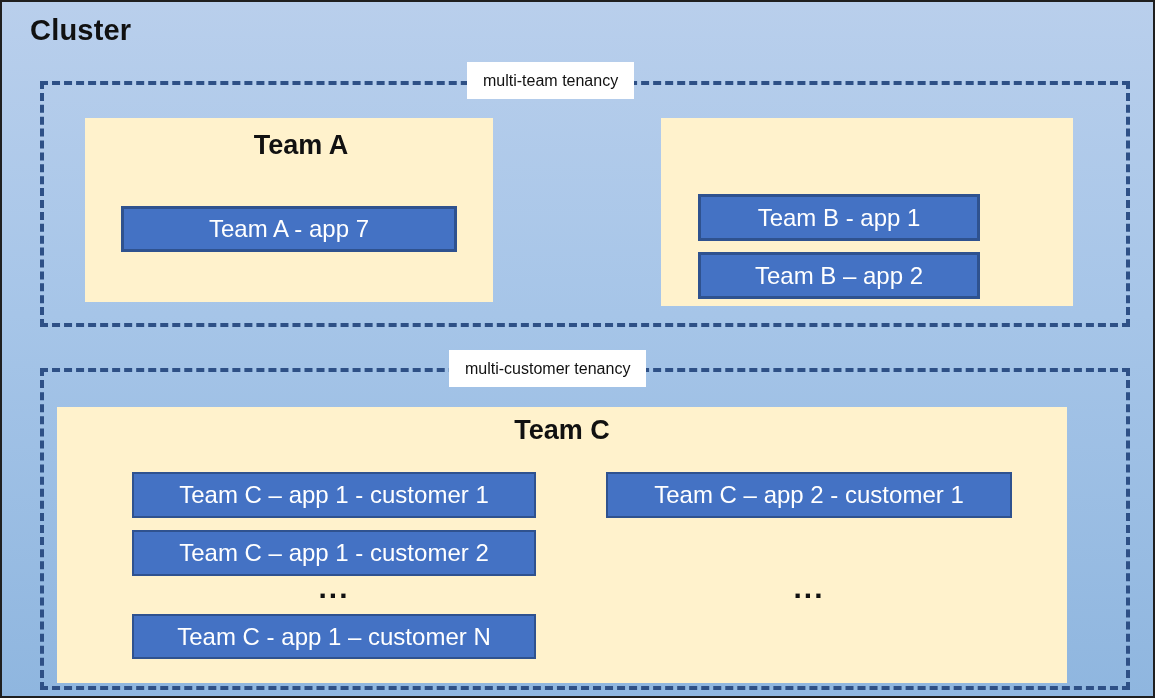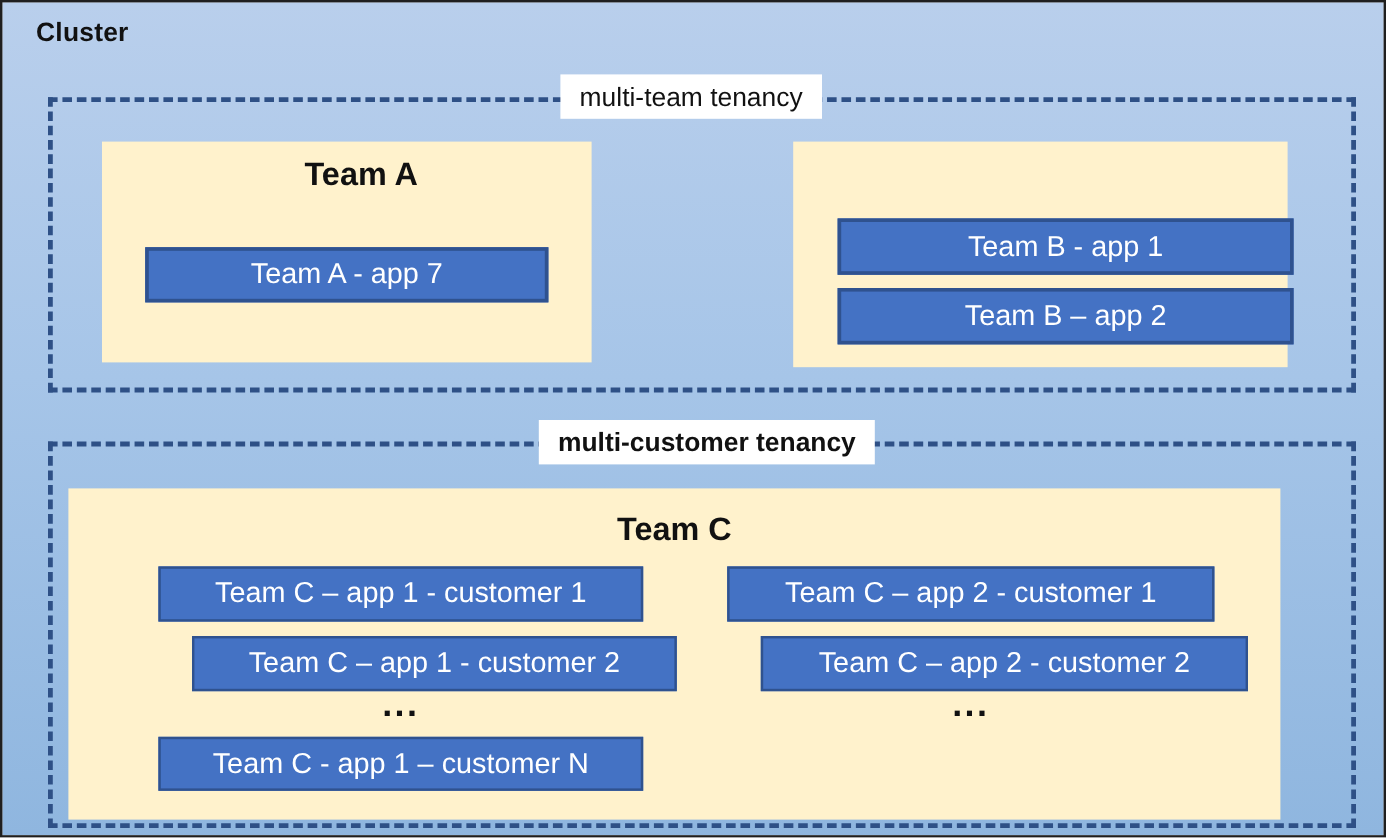--- a/index.html
+++ b/index.html
@@ -19,72 +19,72 @@
   .canvas{
     position:relative;
     width:1155px;height:698px;
     border:2px solid #1f1f1f;
     background:linear-gradient(180deg,var(--cluster-bg-top) 0%,var(--cluster-bg-mid) 45%,var(--cluster-bg-bottom) 100%);
     font-family:"Liberation Sans","DejaVu Sans",sans-serif;
     overflow:hidden;
   }
   .cluster-title{
     position:absolute;left:28px;top:12px;
-    font-size:22px;font-weight:bold;color:var(--text-dark);
+    font-size:29px;font-weight:bold;color:var(--text-dark);
     letter-spacing:0.2px;
   }
   .group{
     position:absolute;left:38px;width:1090px;
     border:4px dashed var(--dashed-border);
   }
   .group.multi-team{top:79px;height:246px;}
   .group.multi-customer{top:366px;height:322px;}
   .group-label{
     position:absolute;z-index:5;
     background:var(--label-bg);
     color:var(--text-dark);
-    font-size:22px;line-height:37px;height:37px;
+    font-size:16px;line-height:37px;height:37px;
     padding:0 16px;white-space:nowrap;
   }
   .group-label.multi-team{left:465px;top:60px;}
-  .group-label.multi-customer{left:447px;top:348px;font-weight:bold;}
+  .group-label.multi-customer{left:447px;top:348px;}
   .panel{
     position:absolute;
     background:var(--panel-bg);
   }
   .panel-title{
     text-align:center;
     font-size:27px;font-weight:bold;color:var(--text-dark);
   }
   .panel.team-a{left:83px;top:116px;width:408px;height:184px;}
   .panel.team-b{left:659px;top:116px;width:412px;height:188px;}
   .panel.team-c{left:55px;top:405px;width:1010px;height:276px;}
   .panel.team-a .panel-title,.panel.team-b .panel-title{padding-top:12px;padding-left:24px;}
-  .panel.team-c .panel-title{padding-top:19px;}
+  .panel.team-c .panel-title{padding-top:8px;}
   .app-box{
     position:absolute;
     background:var(--app-fill);
     border:3px solid var(--app-border);
     color:var(--text-light);
     display:flex;align-items:center;justify-content:center;
     font-size:24px;white-space:nowrap;
   }
   .team-a .app-box{left:36px;top:88px;width:336px;height:46px;}
-  .team-b .app-box{left:37px;width:380px;height:47px;}
+  .team-b .app-box{left:37px;width:282px;height:47px;margin-top:12px;}
   .team-b .app-box.app1{top:64px;}
   .team-b .app-box.app2{top:122px;}
   .team-c .col{position:absolute;top:0;width:404px;height:276px;}
   .team-c .col.col1{left:75px;}
   .team-c .col.col2{left:549px;width:406px;}
   .team-c .app-box{
     left:0;width:100%;height:46px;
     border-width:2px;font-size:24px;
   }
   .team-c .row1{top:65px;}
-  .team-c .row2{top:123px;margin-left:28px;}
+  .team-c .row2{top:123px;}
   .team-c .rowN{top:207px;height:45px;}
   .ellipsis{
     position:absolute;top:166px;left:0;width:100%;
     text-align:center;
     font-size:30px;font-weight:bold;color:var(--text-dark);
     letter-spacing:2px;line-height:30px;
   }
 </style>
 </head>
 <body>
@@ -114,18 +114,17 @@
 
     <div class="col col1">
       <div class="app-box row1">Team C – app 1 - customer 1</div>
       <div class="app-box row2">Team C – app 1 - customer 2</div>
       <div class="ellipsis">...</div>
       <div class="app-box rowN">Team C - app 1 – customer N</div>
     </div>
 
     <div class="col col2">
       <div class="app-box row1">Team C – app 2 - customer 1</div>
-      <div class="app-box row2">Team C – app 2 - customer 2</div>
       <div class="ellipsis">...</div>
     </div>
   </div>
 
 </div>
 
 </body></html>

